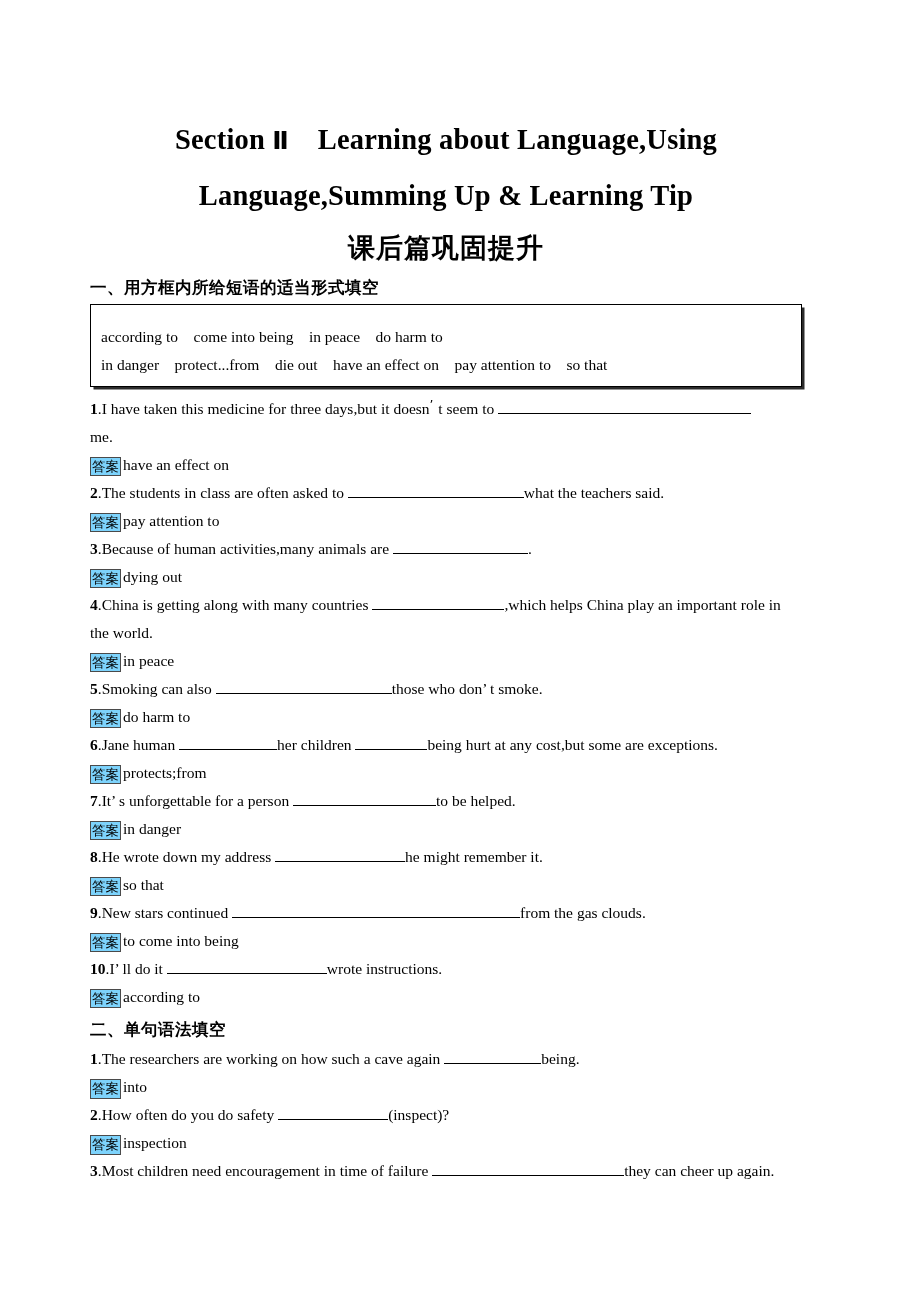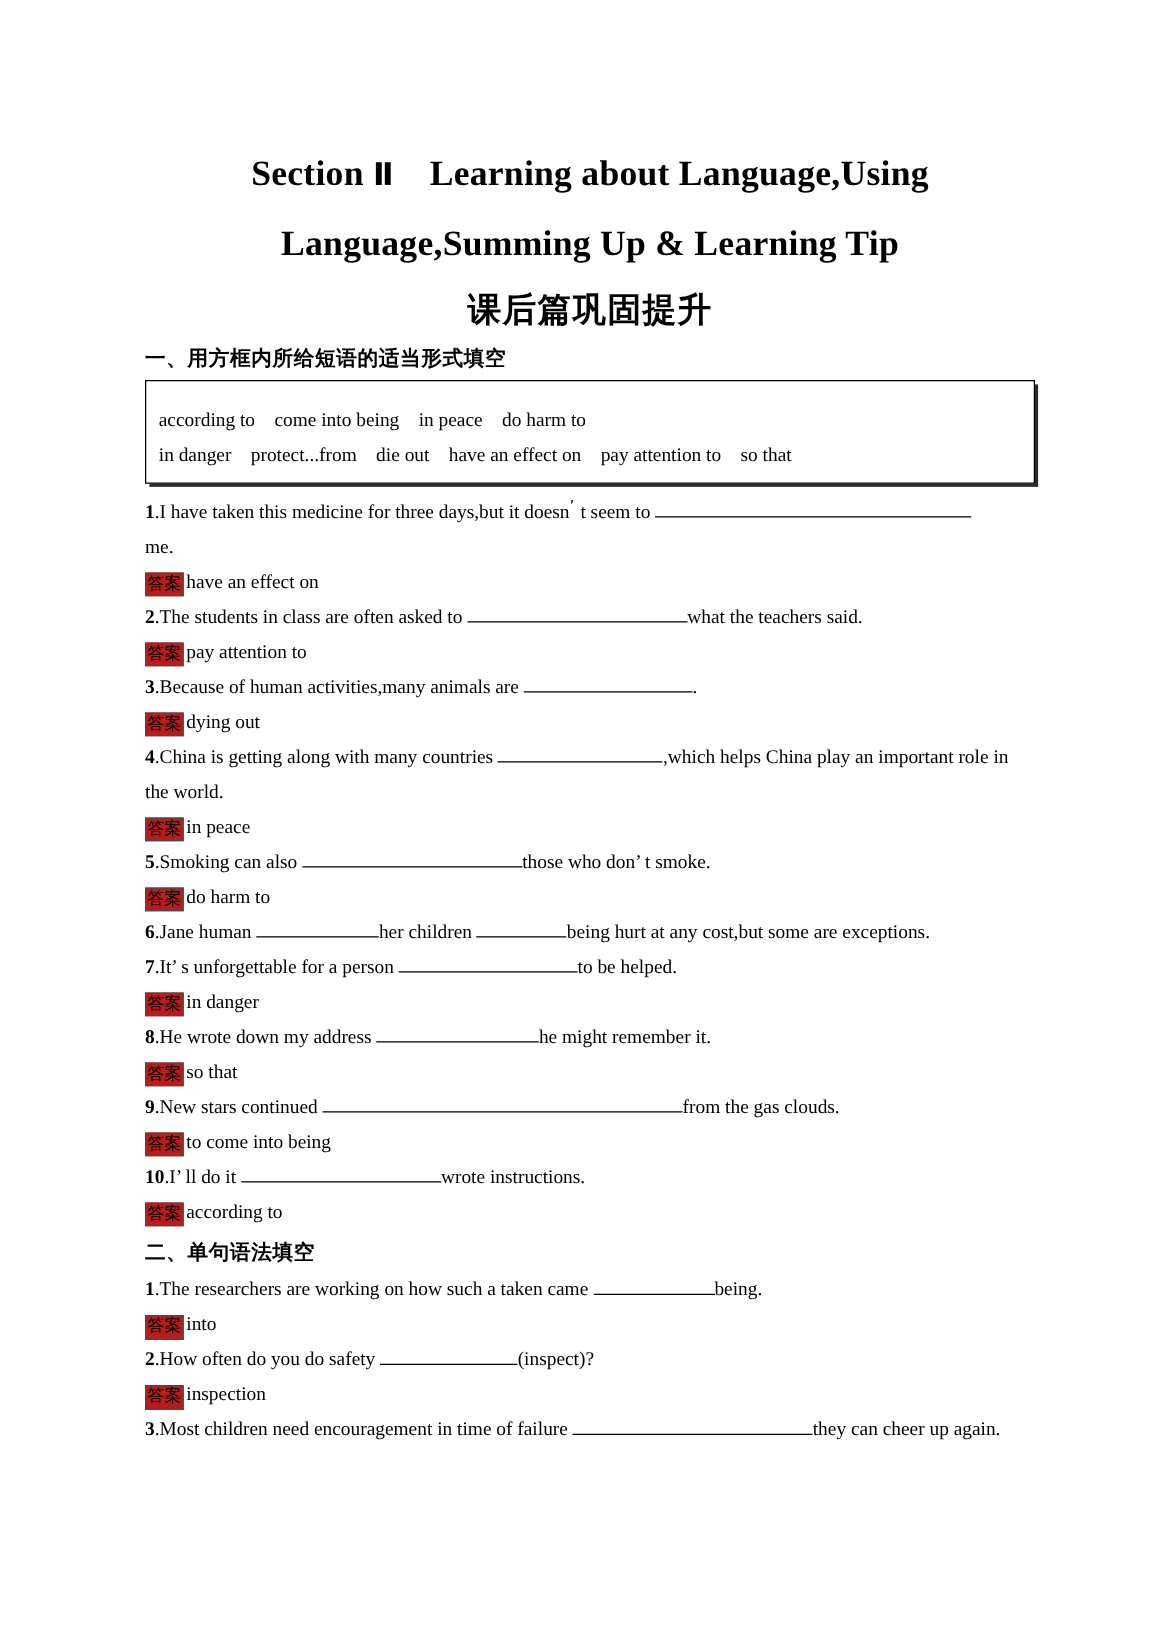--- a/index.html
+++ b/index.html
@@ -18,21 +18,21 @@
   .page {
     position: absolute;
     left: 0; top: 0;
     width: 920px;
     height: 1302px;
     box-sizing: border-box;
     padding: 0;
   }
   .content {
     position: absolute;
-    left: 116px;
+    left: 90px;
     top: 112px;
     width: 712px;
   }
 
   
   .doc-title {
     font-family: "Liberation Serif", "DejaVu Serif", serif;
     font-size: 28.5px;
     line-height: 1.96;
     text-align: center;
@@ -99,21 +99,21 @@
     margin: 0 0 0 0;
   }
   .a-line {
     display: block;
   }
   .ans-badge {
     display: inline-block;
     font-family: "DejaVu Sans", "Liberation Sans", sans-serif;
     font-size: 13.5px;
     line-height: 1.22;
-    background: #b91c1c;
+    background: #7dd3fc;
     border: 1.1px solid #4a4a4a;
     padding: 0px 1px 1px 1px;
     margin-right: 2px;
     vertical-align: -1px;
     letter-spacing: 0;
   }
   .ans-text {
     font-size: 15.5px;
     text-align: center;
   }
@@ -147,34 +147,35 @@
         <div class="a-line"><span class="ans-badge">答案</span><span class="ans-text">have an effect on</span></div>
         <div class="q-line"><span class="q-num">2</span><span>.The students in class are often asked to </span><span class="blank" style="width: 176px;"></span><span>what the teachers said.</span></div>
         <div class="a-line"><span class="ans-badge">答案</span><span class="ans-text">pay attention to</span></div>
         <div class="q-line"><span class="q-num">3</span><span>.Because of human activities,many animals are </span><span class="blank" style="width: 135px;"></span><span>.</span></div>
         <div class="a-line"><span class="ans-badge">答案</span><span class="ans-text">dying out</span></div>
         <div class="q-line"><span class="q-num">4</span><span>.China is getting along with many countries </span><span class="blank" style="width: 132px;"></span><span>,which helps China play an important role in the world.</span></div>
         <div class="a-line"><span class="ans-badge">答案</span><span class="ans-text">in peace</span></div>
         <div class="q-line"><span class="q-num">5</span><span>.Smoking can also </span><span class="blank" style="width: 176px;"></span><span>those who don’ t smoke.</span></div>
         <div class="a-line"><span class="ans-badge">答案</span><span class="ans-text">do harm to</span></div>
         <div class="q-line"><span class="q-num">6</span><span>.Jane human </span><span class="blank" style="width: 98px;"></span><span>her children </span><span class="blank" style="width: 72px;"></span><span>being hurt at any cost,but some are exceptions.</span></div>
+        <div class="a-line"><span class="ans-badge">答案</span><span class="ans-text">protects;from</span></div>
         <div class="q-line"><span class="q-num">7</span><span>.It’ s unforgettable for a person </span><span class="blank" style="width: 143px;"></span><span>to be helped.</span></div>
         <div class="a-line"><span class="ans-badge">答案</span><span class="ans-text">in danger</span></div>
         <div class="q-line"><span class="q-num">8</span><span>.He wrote down my address </span><span class="blank" style="width: 130px;"></span><span>he might remember it.</span></div>
         <div class="a-line"><span class="ans-badge">答案</span><span class="ans-text">so that</span></div>
         <div class="q-line"><span class="q-num">9</span><span>.New stars continued </span><span class="blank" style="width: 288px;"></span><span>from the gas clouds.</span></div>
         <div class="a-line"><span class="ans-badge">答案</span><span class="ans-text">to come into being</span></div>
         <div class="q-line"><span class="q-num">10</span><span>.I’ ll do it </span><span class="blank" style="width: 160px;"></span><span>wrote instructions.</span></div>
         <div class="a-line"><span class="ans-badge">答案</span><span class="ans-text">according to</span></div>
       </div>
 
     <div class="sec-heading second">二、单句语法填空</div>
 
     <div id="s2-items">
-        <div class="q-line"><span class="q-num">1</span><span>.The researchers are working on how such a taken came </span><span class="blank" style="width: 97px;"></span><span>being.</span></div>
+        <div class="q-line"><span class="q-num">1</span><span>.The researchers are working on how such a cave again </span><span class="blank" style="width: 97px;"></span><span>being.</span></div>
         <div class="a-line"><span class="ans-badge">答案</span><span class="ans-text">into</span></div>
         <div class="q-line"><span class="q-num">2</span><span>.How often do you do safety </span><span class="blank" style="width: 110px;"></span><span>(inspect)?</span></div>
         <div class="a-line"><span class="ans-badge">答案</span><span class="ans-text">inspection</span></div>
         <div class="q-line"><span class="q-num">3</span><span>.Most children need encouragement in time of failure </span><span class="blank" style="width: 192px;"></span><span>they can cheer up again.</span></div>
       </div>
 
   </div>
 </div>
 
 </body></html>

